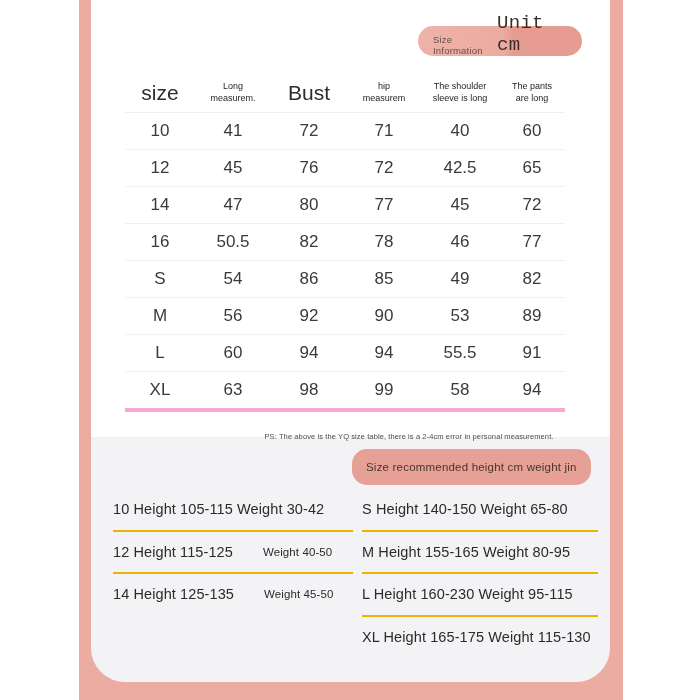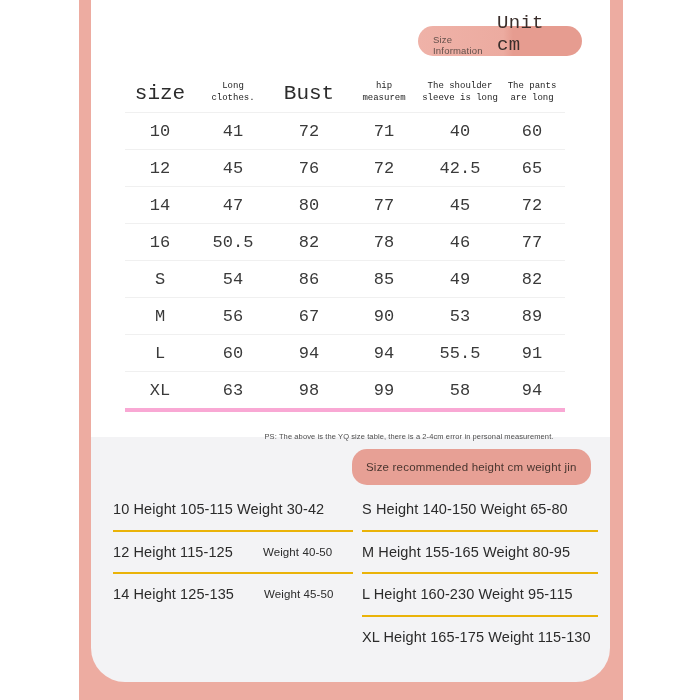--- a/index.html
+++ b/index.html
@@ -20,21 +20,21 @@
   }
   
   .unit-badge{
     position:absolute;left:418px;top:26px;width:164px;height:30px;
     background:linear-gradient(90deg,#efb2a8 0%,#ecaba0 52%,#e69c90 58%,#e69c90 100%);
     border-radius:16px;display:flex;align-items:flex-end;
   }
   .unit-badge .small-label{font-size:9.5px;color:#63504b;margin-left:15px;letter-spacing:0.2px;}
   .unit-badge .unit-cm{font-size:19px;color:#3a2e2b;margin-left:auto;margin-right:12px;letter-spacing:0.3px;font-family:Liberation Mono, monospace;}
   
-  .size-table{position:absolute;left:125px;top:74px;width:440px;font-family:Liberation Mono, monospace;}
+  .size-table{position:absolute;left:125px;top:74px;width:440px;}
   .t-row{display:grid;grid-template-columns:70px 76px 76px 74px 78px 66px;}
   .t-row .cell{display:flex;flex-direction:column;align-items:center;justify-content:center;text-align:center;}
   .header-row{height:38px;}
   .h-big{font-size:21px;color:#2c2c2c;font-weight:500;}
   .h-small{font-size:9px;color:#252525;line-height:1.3;}
   .data-row{height:36px;border-top:1px solid #f0f0f0;font-size:17px;color:#3a3a3a;}
   .table-body{border-bottom:4px solid #f9a8d4;}
   .ps-note{
     position:absolute;left:258px;top:432px;width:302px;text-align:center;
     font-size:7.5px;color:#4d4d4d;letter-spacing:0.1px;
@@ -64,21 +64,21 @@
   <span class="unit-cm">Unit cm</span>
 </div>
 
 <div class="size-table">
   <div class="t-row header-row">
       <div class="cell h-big">
         <div>size</div>
       </div>
       <div class="cell h-small">
         <div>Long</div>
-        <div>clothes.</div>
+        <div>measurem.</div>
       </div>
       <div class="cell h-big">
         <div>Bust</div>
       </div>
       <div class="cell h-small">
         <div>hip</div>
         <div>measurem</div>
       </div>
       <div class="cell h-small">
         <div>The shoulder</div>
@@ -126,21 +126,21 @@
         <div class="cell">S</div>
         <div class="cell">54</div>
         <div class="cell">86</div>
         <div class="cell">85</div>
         <div class="cell">49</div>
         <div class="cell">82</div>
       </div>
       <div class="t-row data-row">
         <div class="cell">M</div>
         <div class="cell">56</div>
-        <div class="cell">67</div>
+        <div class="cell">92</div>
         <div class="cell">90</div>
         <div class="cell">53</div>
         <div class="cell">89</div>
       </div>
       <div class="t-row data-row">
         <div class="cell">L</div>
         <div class="cell">60</div>
         <div class="cell">94</div>
         <div class="cell">94</div>
         <div class="cell">55.5</div>

